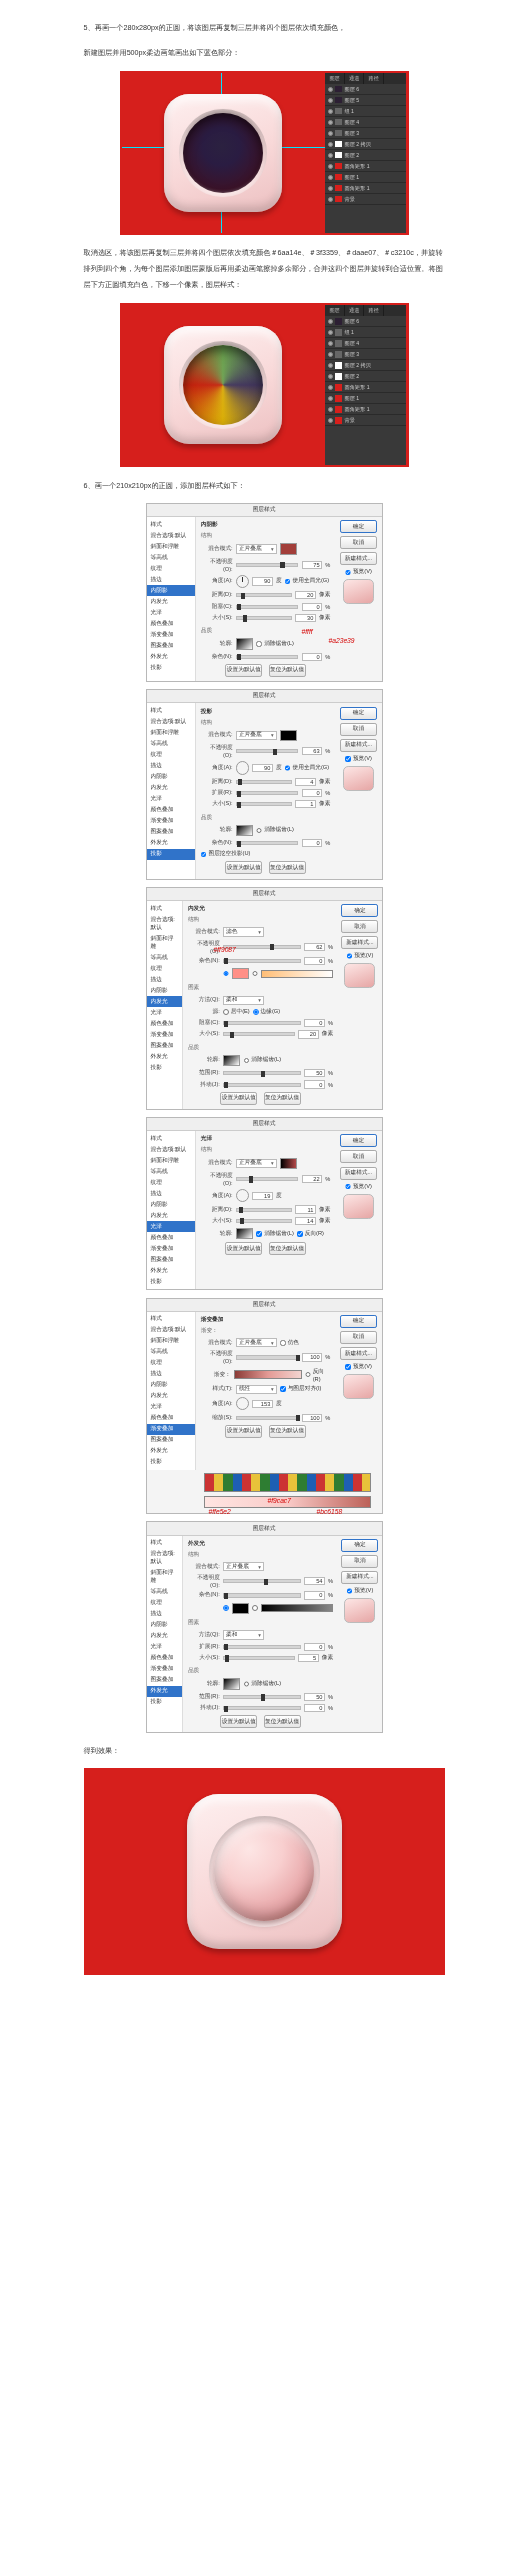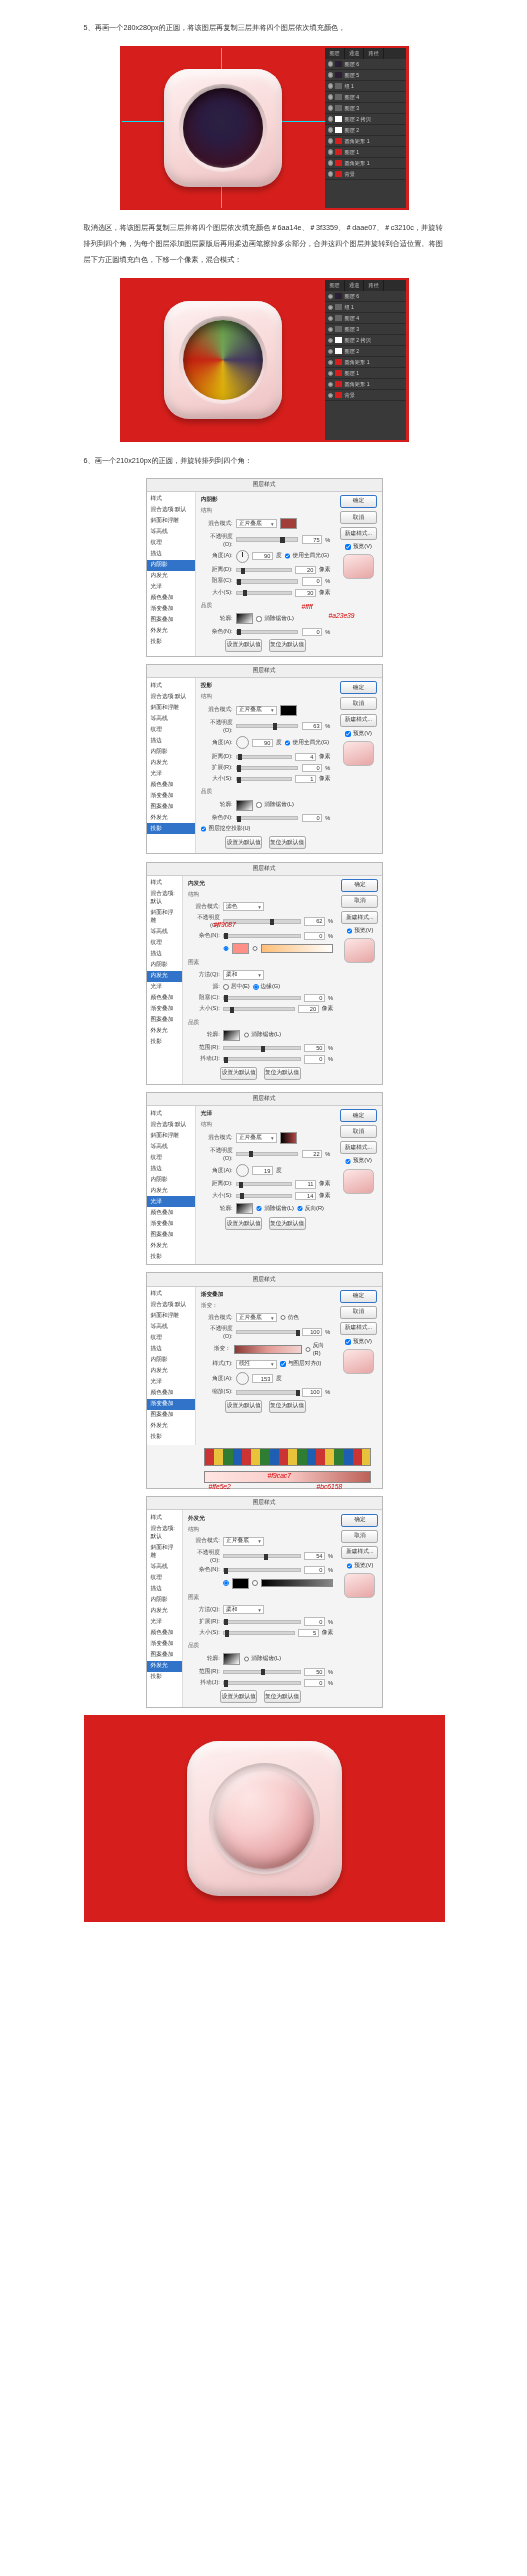--- a/index.html
+++ b/index.html
@@ -55,20 +55,21 @@
   .result-area { background:#d61f1c; padding:26px 0; display:flex; justify-content:center; }
 </style>
 </head>
 <body>
 
 <div class="page">
 
   <p class="step-text">
     <span>5、</span><span>再画一个280x280px的正圆，将该图层再复制三层并将四个图层依次填充颜色，</span>
   </p>
+  <p class="step-text">新建图层并用500px柔边画笔画出如下蓝色部分：</p>
 
   <div class="figure">
     <div class="ps-window">
       <div class="canvas-area">
         <div class="guide-h"></div>
         <div class="guide-v"></div>
         <div class="ios-icon">
           <div class="rim"></div>
           <div class="inner-hole"></div>
         </div>
@@ -131,21 +132,21 @@
           </div>
         <div class="prow">
             <span class="eye"></span>
             <span class="sw sw-red"></span>
             <span>背景</span>
           </div>
       </div>
     </div>
   </div>
 
-  <p class="step-text">取消选区，将该图层再复制三层并将四个图层依次填充颜色＃6aa14e、＃3f3359、＃daae07、＃c3210c，并旋转排列到四个角，为每个图层添加图层蒙版后再用柔边画笔擦掉多余部分，合并这四个图层并旋转到合适位置。将图层下方正圆填充白色，下移一个像素，混合模式：</p>
+  <p class="step-text">取消选区，将该图层再复制三层并将四个图层依次填充颜色＃6aa14e、＃3f3359、＃daae07、＃c3210c，并旋转排列到四个角，为每个图层添加图层蒙版后再用柔边画笔擦掉多余部分，合并这四个图层并旋转到合适位置。将图层下方正圆填充白色，下移一个像素，图层样式：</p>
 
   <div class="figure">
     <div class="ps-window">
       <div class="canvas-area">
         <div class="ios-icon">
           <div class="rim"></div>
           <div class="inner-hole rainbow"></div>
         </div>
       </div>
       <div class="panel-col">
@@ -202,21 +203,21 @@
         <div class="prow">
             <span class="eye"></span>
             <span class="sw sw-red"></span>
             <span>背景</span>
           </div>
       </div>
     </div>
   </div>
 
   <p class="step-text">
-    <span>6、</span><span>画一个210x210px的正圆，并旋转排列到四个角：</span>
+    <span>6、</span><span>画一个210x210px的正圆，添加图层样式如下：</span>
   </p>
 
   <div class="dialog" style="position:relative">
     <div class="dialog-title">图层样式</div>
     <div class="dialog-body">
       <div class="dl-left" id="styleList1">
           <div>样式</div>
           <div>混合选项:默认</div>
           <div>斜面和浮雕</div>
           <div>等高线</div>
@@ -848,20 +849,21 @@
         <span class="dlg-btn">新建样式...</span>
         <label class="cbx">
             <input type="checkbox" checked="" style="">
             <span>预览(V)</span>
           </label>
         <span class="preview-box" style="background:linear-gradient(160deg,#fde6e5,#e6a6a5)"></span>
       </div>
     </div>
   </div>
 
+  <p class="step-text">得到效果：</p>
 
   <div class="result-area">
     <div class="ios-icon" style="width:155px;height:155px;border-radius:32px">
       <div class="rim" style="width:111px;height:111px"></div>
       <div class="inner-hole final" style="width:100px;height:100px"></div>
     </div>
   </div>
 
 </div>
 

